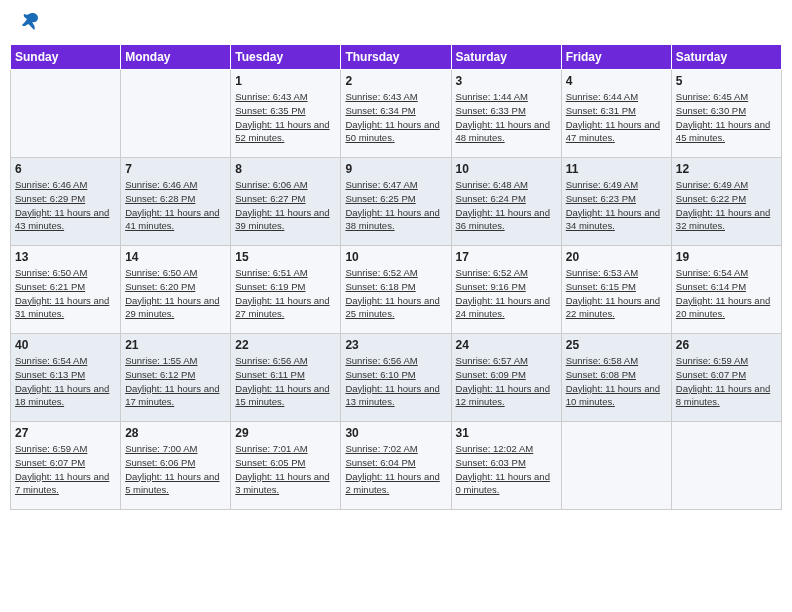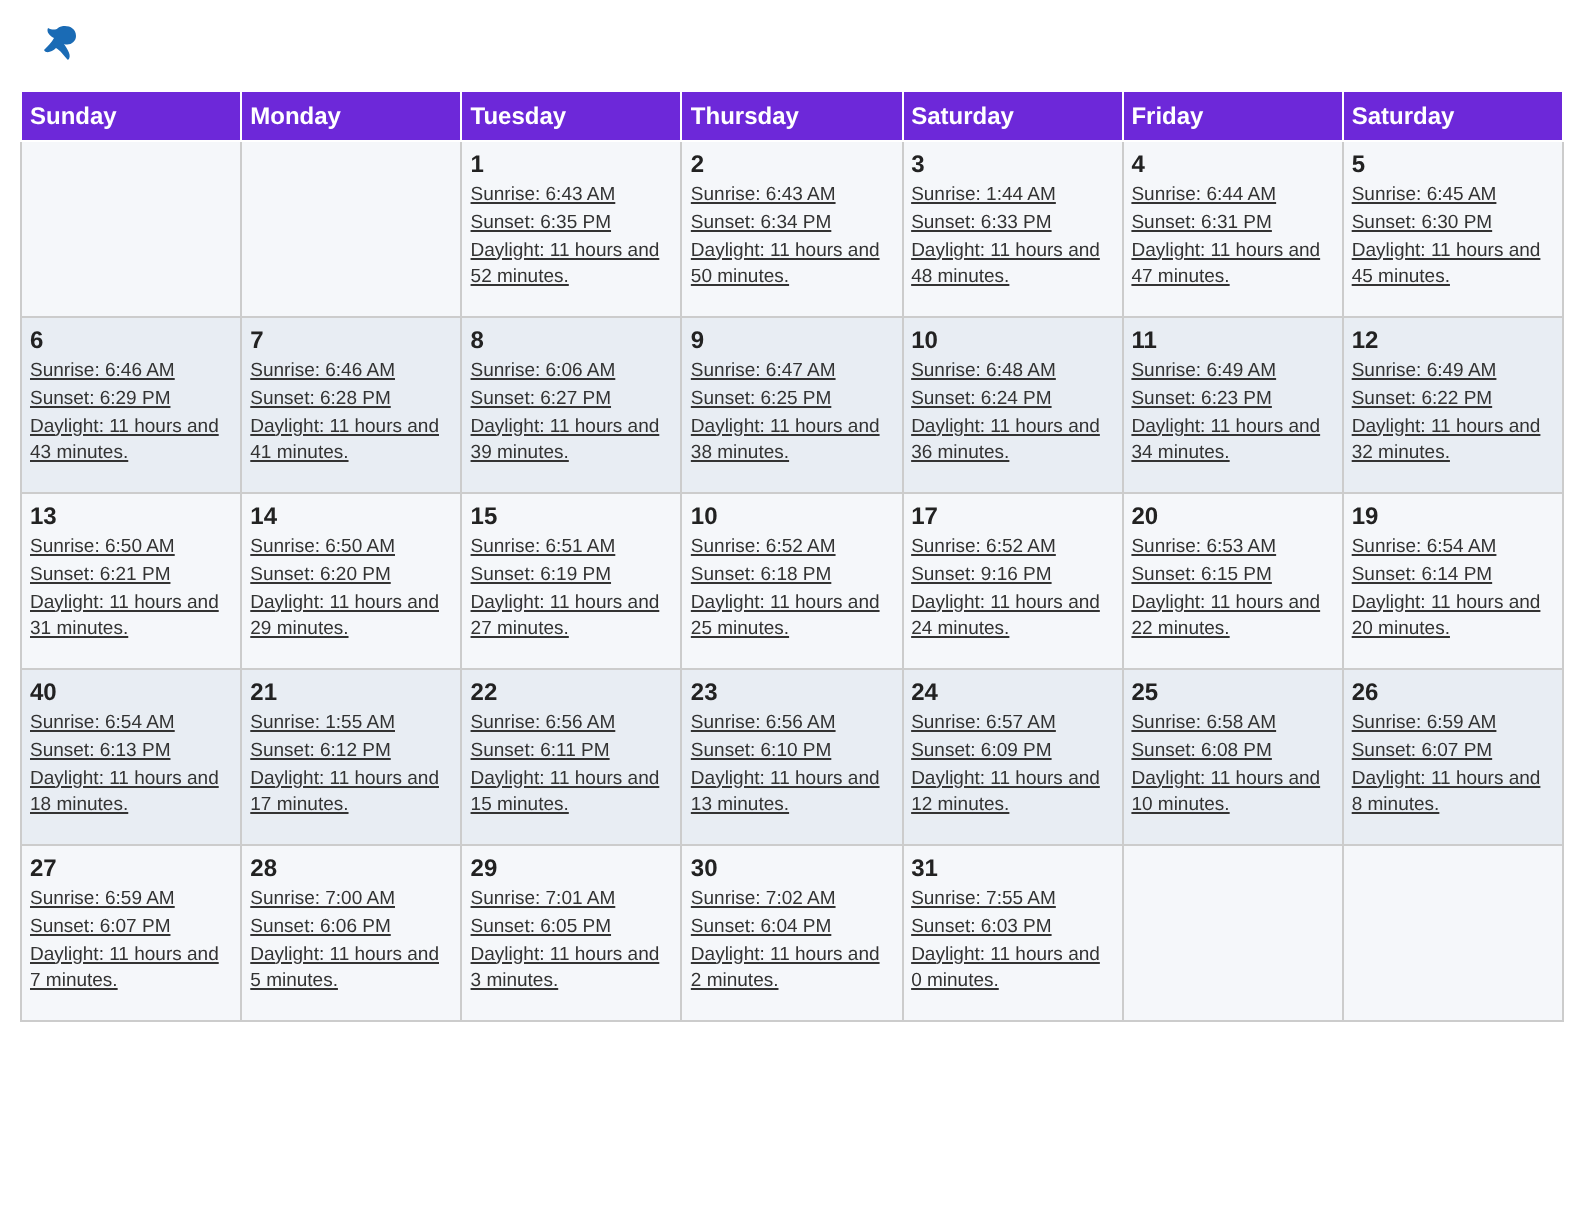--- a/index.html
+++ b/index.html
@@ -348,21 +348,21 @@
         </td>
         <td>
           <span class="day-num">30</span>
           <div class="day-detail">Sunrise: 7:02 AM
 Sunset: 6:04 PM
 Daylight: 11 hours
 and 2 minutes.</div>
         </td>
         <td>
           <span class="day-num">31</span>
-          <div class="day-detail">Sunrise: 7:55 AM
+          <div class="day-detail">Sunrise: 12:02 AM
 Sunset: 6:03 PM
 Daylight: 11 hours
 and 0 minutes.</div>
         </td>
         <td class="empty-cell"></td>
         <td class="empty-cell"></td>
       </tr>
     </tbody>
 </table>
 

